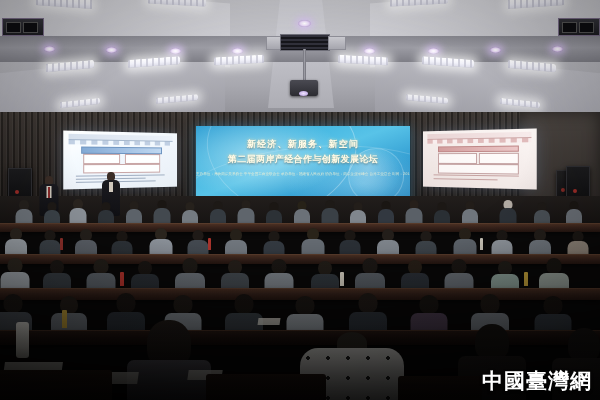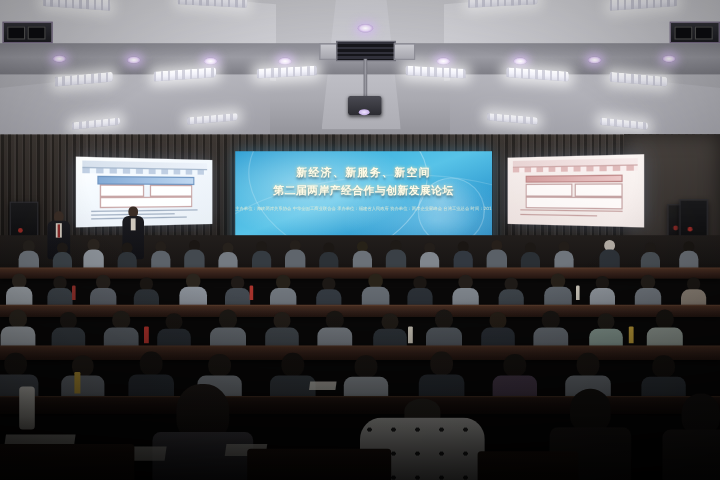--- a/index.html
+++ b/index.html
@@ -755,15 +755,16 @@
     </div>
 
     <div class="seatback" style="left:-6px;top:44px;width:118px;height:34px;"></div>
     <div class="seatback" style="left:206px;top:48px;width:120px;height:30px;"></div>
     <div class="seatback" style="left:398px;top:50px;width:84px;height:28px;"></div>
   </div>
 
   <div class="vignette"></div>
 
   <div class="watermark">
+    <div class="wm-cn">中國臺灣網</div>
   </div>
 
 </div>
 
 </body></html>

